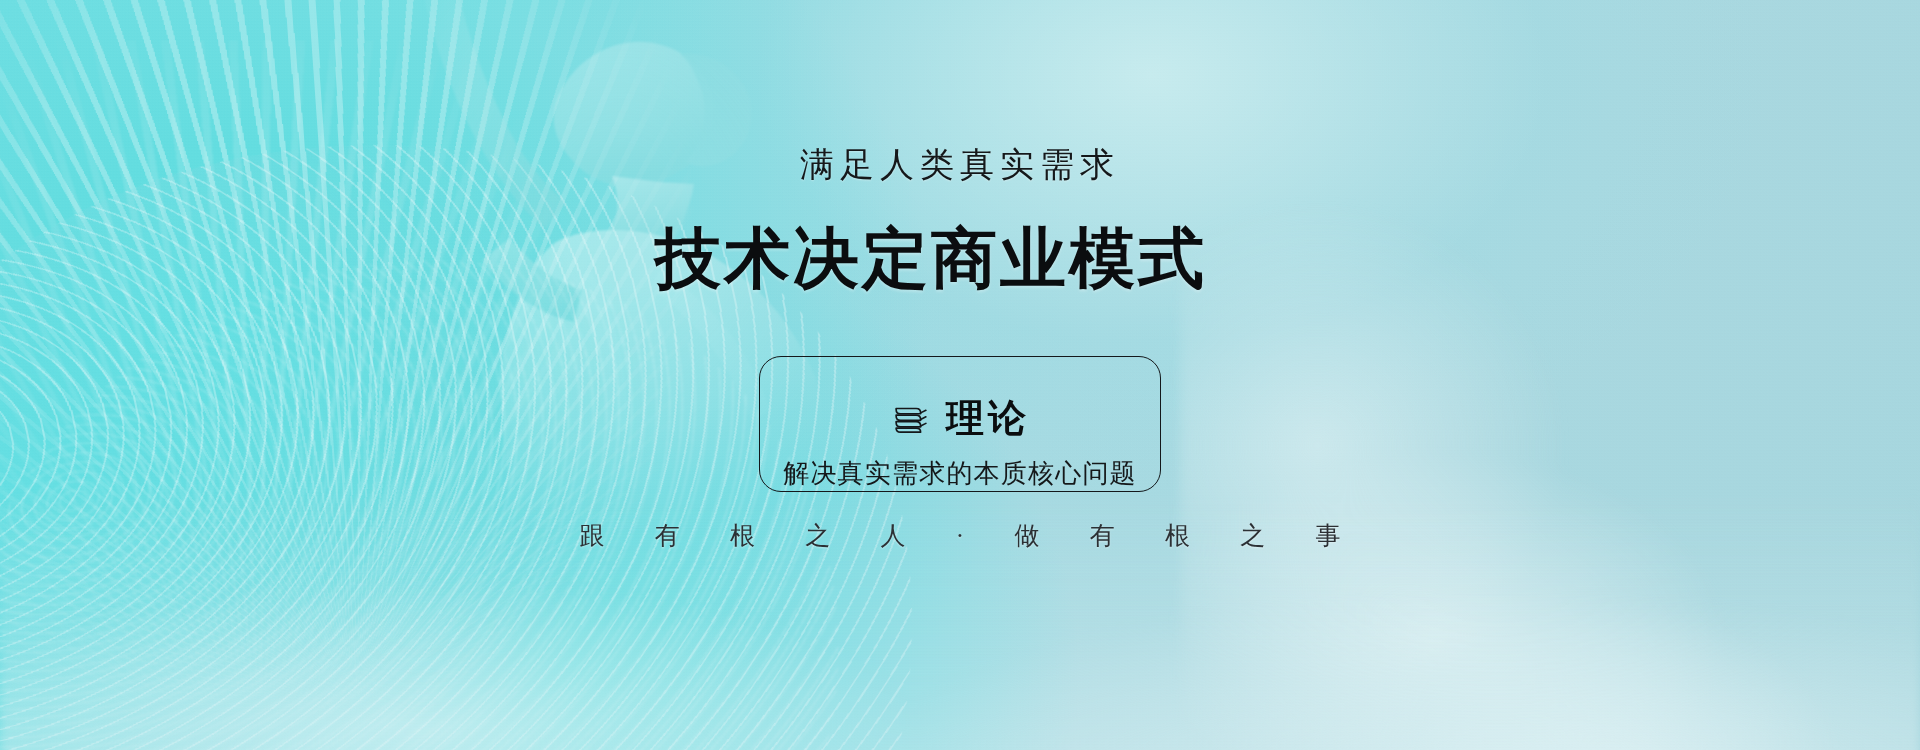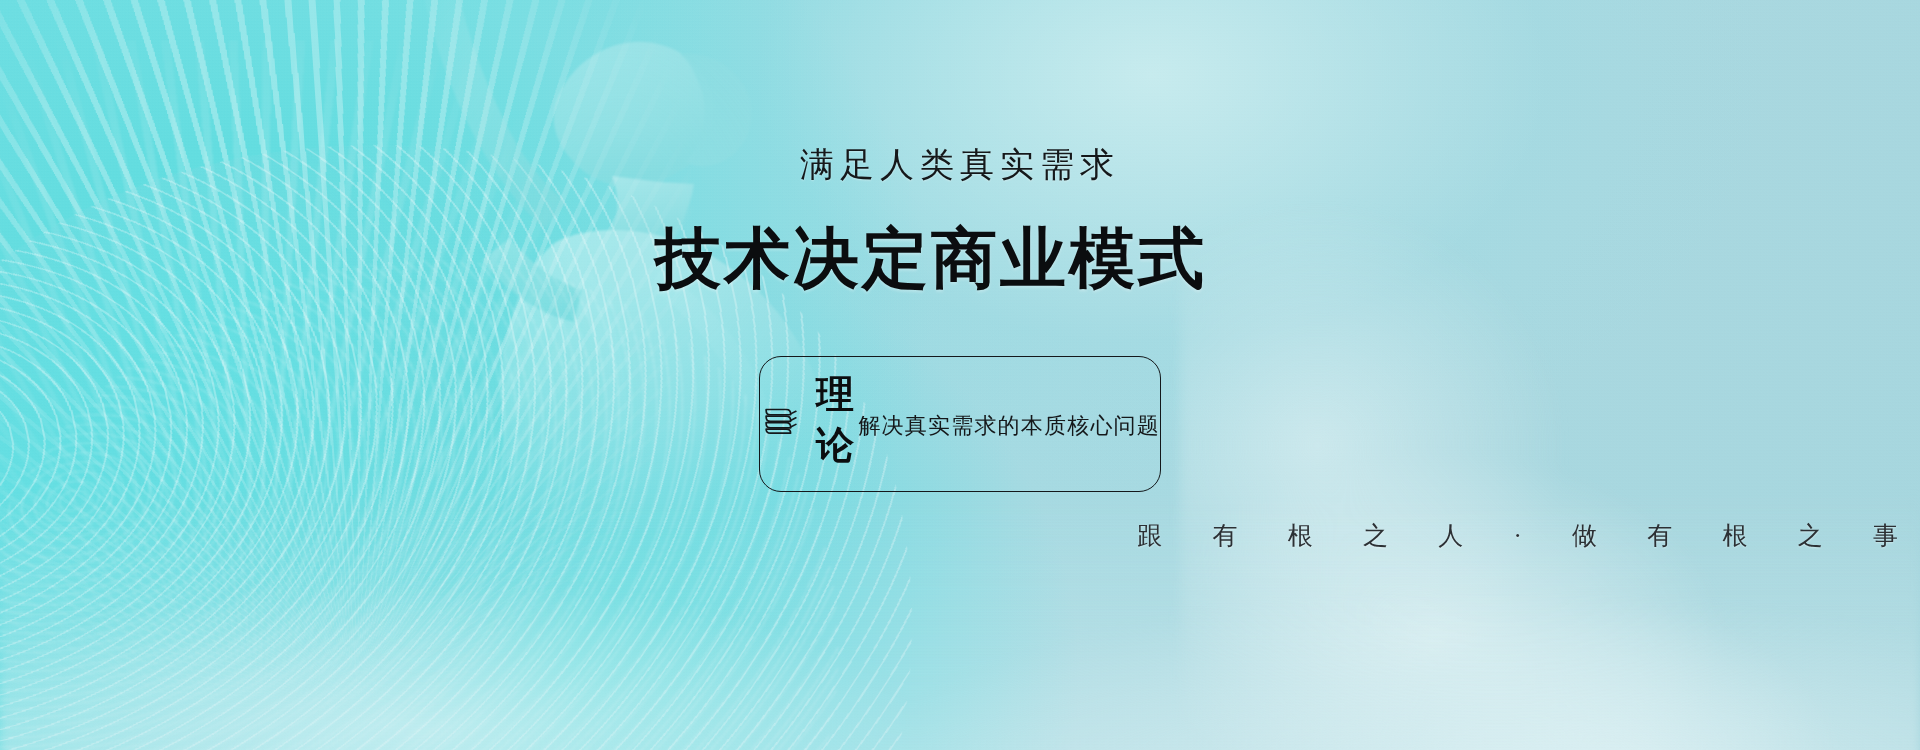--- a/index.html
+++ b/index.html
@@ -157,52 +157,52 @@
     margin-top:52px;
     display:flex;
     gap:62px;
   }
   .card {
     width:402px;
     height:136px;
     border:1.6px solid #14181b;
     border-radius:22px;
     display:flex;
-    flex-direction:row;
+    flex-direction:column;
     align-items:center;
-    justify-content:space-between;
+    justify-content:flex-end;
     padding-top:4px;
   }
   .card-head {
     display:flex;
     align-items:center;
     gap:14px;
     margin-bottom:12px;
   }
   .card-icon { width:42px; height:42px; display:block; flex:none; }
   .card-icon svg { width:100%; height:100%; display:block; }
   .card-title {
     font-size:38px;
     font-weight:700;
     color:#0b0d0f;
     letter-spacing:4px;
   }
   .card-desc {
-    font-size:22px;
+    font-size:26px;
     color:#15181a;
     letter-spacing:1.2px;
     font-weight:400;
     white-space:nowrap;
   }
 
   .tagline {
     position:absolute;
     top:519px;
     left:0; right:0;
-    text-align:right;
+    text-align:center;
     font-size:25px;
     letter-spacing:22px;
     color:#2c3034;
     text-indent:22px;
     font-weight:400;
     text-shadow:0 1px 2px rgba(255,255,255,0.4);
     white-space:nowrap;
   }
 </style>
 </head>

